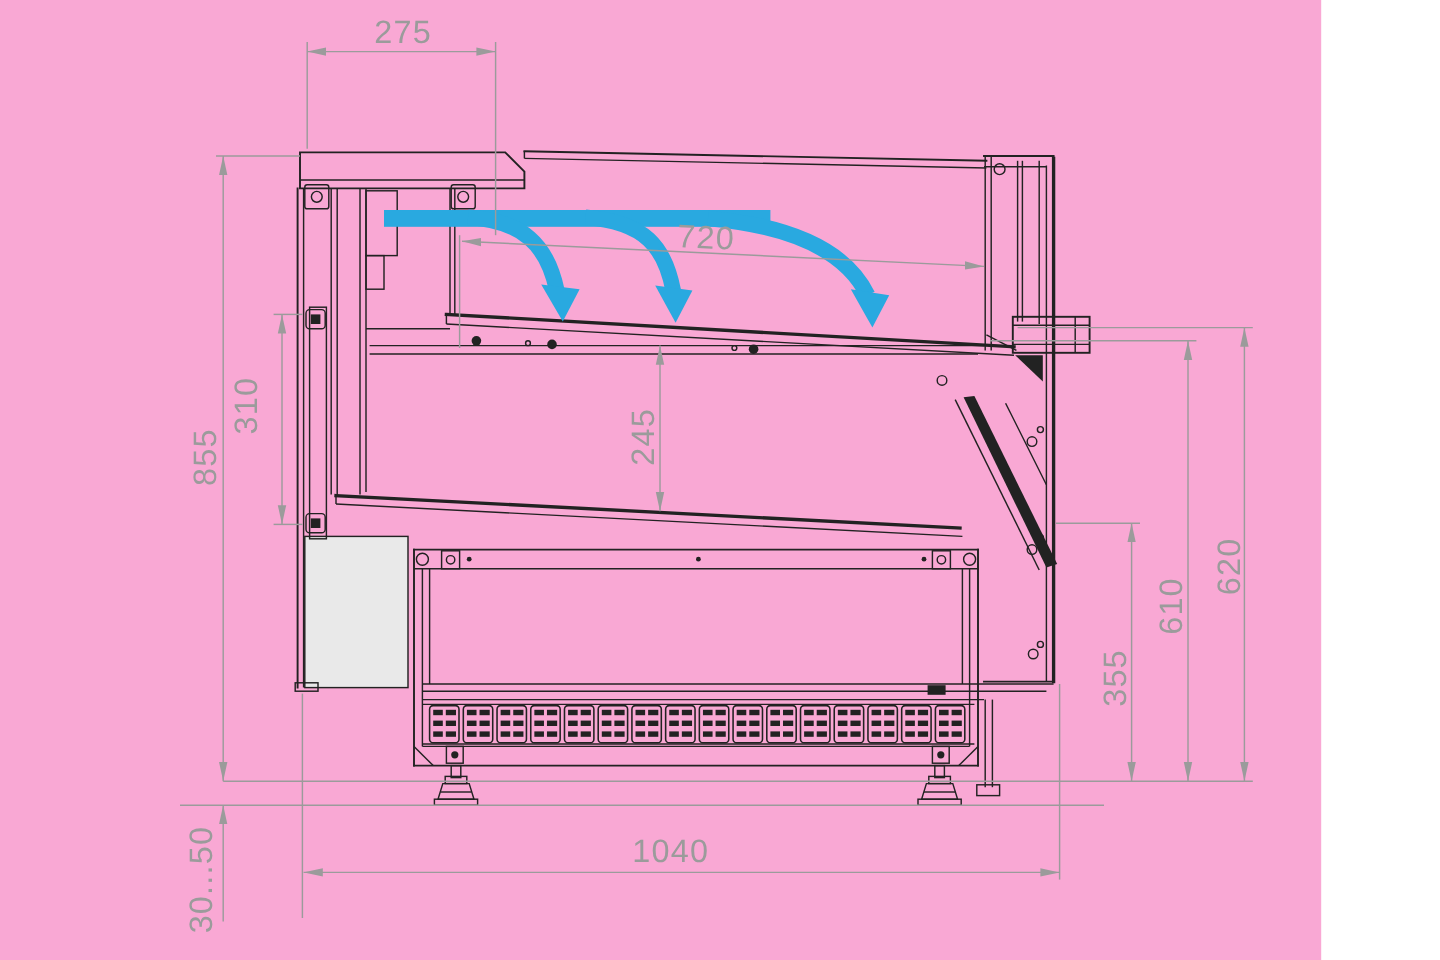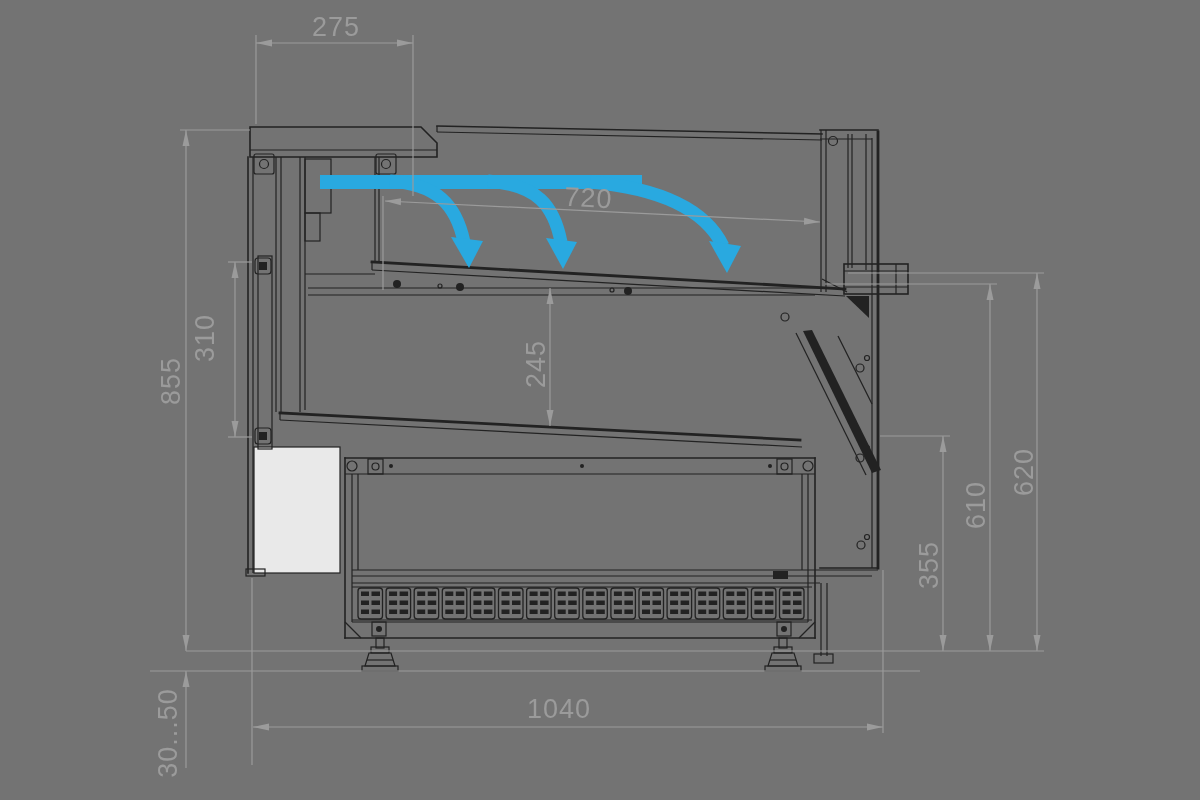--- a/index.html
+++ b/index.html
@@ -1,16 +1,16 @@
 <!DOCTYPE html>
 <html><head>
 <meta charset="utf-8">
 <style>
   html,body{margin:0;padding:0;background:#ffffff;}
-  .stage{width:1200px;height:800px;position:relative;background:#737373;overflow:hidden;}
+  .stage{width:1101px;height:800px;position:relative;background:#f9a8d4;overflow:hidden;}
   svg{display:block;}
   .dim-text{font-family:"Liberation Sans", sans-serif;font-size:27px;letter-spacing:1px;fill:#9b9b9b;}
   .lw{stroke:#222;fill:none;stroke-width:1.6;stroke-linecap:square;}
   .lw-thick{stroke:#222;fill:none;stroke-width:2.8;stroke-linecap:square;}
   .lw-thin{stroke:#222;fill:none;stroke-width:1.2;}
   .dk{fill:#222;stroke:none;}
   .dim{stroke:#9b9b9b;fill:none;stroke-width:1.2;}
   .shade{fill:#e9e9e9;stroke:#222;stroke-width:1.2;}
 </style>
 </head>

